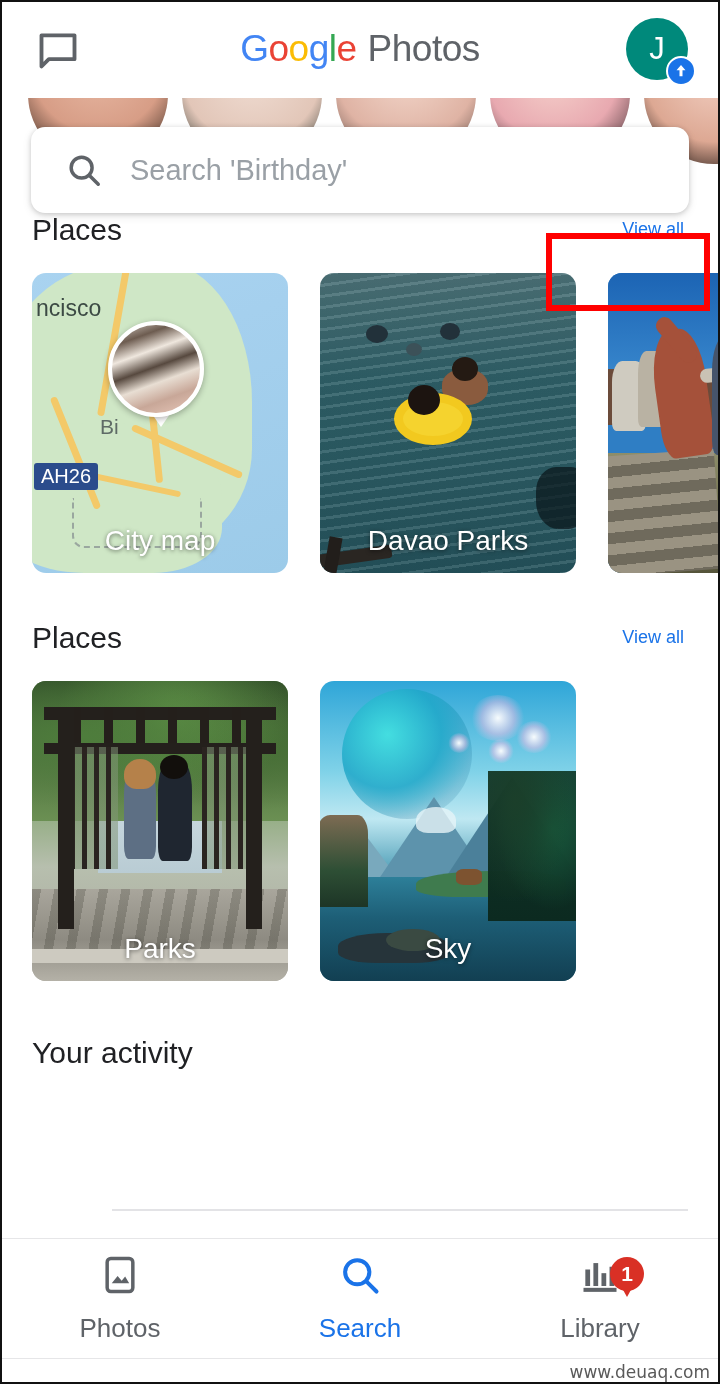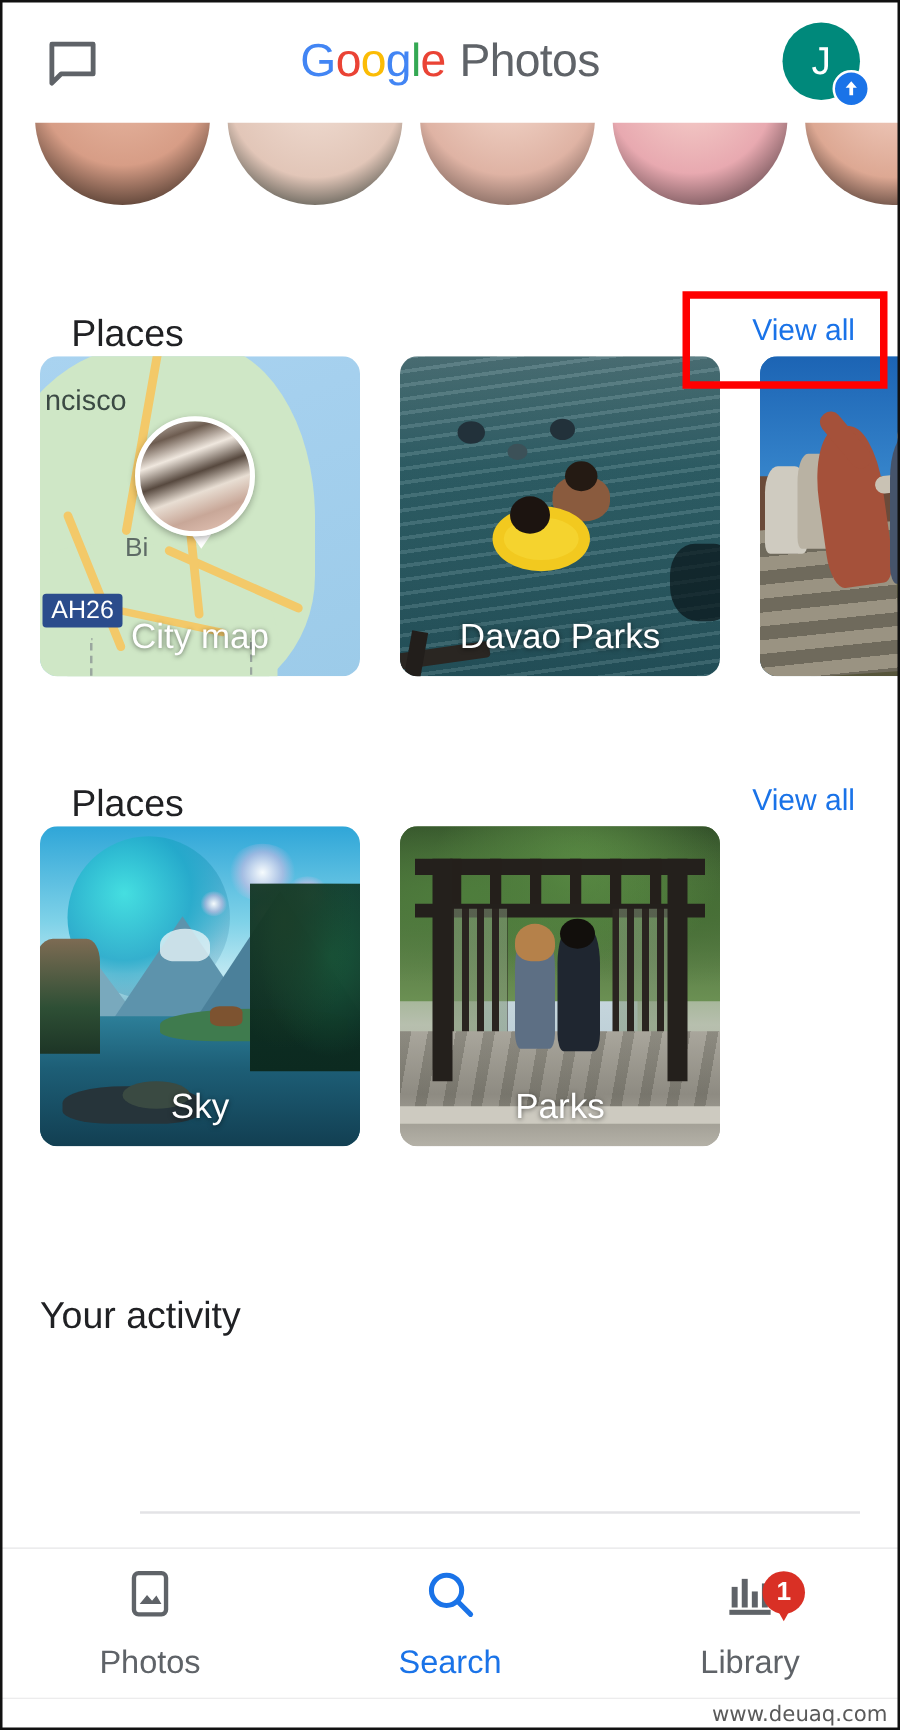--- a/index.html
+++ b/index.html
@@ -103,39 +103,38 @@
   .search-icon { margin-left: 34px; display: flex; align-items: center; }
   .search-ph {
     margin-left: 27px;
     color: #9aa0a6; font-size: 29px;
   }
 
   
   .content { position: absolute; top: 213px; left: 0; width: 720px; }
 
   .section-head {
-    display: flex; align-items: flex-end; justify-content: space-between;
+    display: flex; align-items: flex-start; justify-content: space-between;
     padding: 0 32px;
-    height: 72px;
-    margin-left: 25px;
+    height: 60px;
   }
   .section-title { font-size: 30px; color: #202124; font-weight: 400; }
   .view-all {
-    font-size: 24px; color: #1a73e8; font-weight: 400;
+    font-size: 18px; color: #1a73e8; font-weight: 400;
     padding: 6px 4px;
   }
 
   .cards-row {
     display: flex; gap: 32px;
     padding-left: 32px;
     overflow: hidden;
   }
   .card {
     position: relative;
-    width: 256px; height: 256px;
+    width: 256px; height: 300px;
     border-radius: 14px;
     overflow: hidden;
     flex: 0 0 auto;
     padding-left: 28px;
   }
   .card-label {
     position: absolute; left: 0; right: 0; bottom: 16px;
     text-align: center;
     color: #ffffff; font-size: 28px; font-weight: 500;
     text-shadow: 0 1px 4px rgba(0,0,0,0.55);
@@ -550,20 +549,29 @@
     <div class="avatar-wrap">
       <div class="avatar">J</div>
       <div class="upload-badge">
         <svg width="18" height="18" viewBox="0 0 24 24" fill="#ffffff">
           <path d="M12 4l6 7h-4v8h-4v-8H6z"></path>
         </svg>
       </div>
     </div>
   </div>
 
+  <div class="search-bar">
+    <div class="search-icon">
+      <svg width="38" height="38" viewBox="0 0 24 24" fill="none" stroke="#5f6368" stroke-width="2.2" stroke-linecap="round">
+        <circle cx="10.5" cy="10.5" r="6.6"></circle>
+        <line x1="15.6" y1="15.6" x2="21" y2="21"></line>
+      </svg>
+    </div>
+    <div class="search-ph">Search 'Birthday'</div>
+  </div>
 
   <div class="content">
 
     <div class="section-head">
       <div class="section-title">Places</div>
       <div class="view-all">View all</div>
     </div>
 
     <div class="cards-row">
 
@@ -620,42 +628,20 @@
 
       </div>
     </div>
 
     <div class="section-head" style="margin-top:48px;">
       <div class="section-title">Places</div>
       <div class="view-all">View all</div>
     </div>
 
     <div class="cards-row">
-
-      <div class="card">
-        <div class="art-sky">
-          <div class="planet"></div>
-          <div class="glow g-a"></div>
-          <div class="glow g-b"></div>
-          <div class="glow g-c"></div>
-          <div class="glow g-d"></div>
-          <div class="mtn mtn-c"></div>
-          <div class="mtn mtn-a"></div>
-          <div class="mtn mtn-b"></div>
-          <div class="snow"></div>
-          <div class="lake"></div>
-          <div class="shore"></div>
-          <div class="deer"></div>
-          <div class="trees-r"></div>
-          <div class="trees-l"></div>
-          <div class="rocks"></div>
-          <div class="rocks2"></div>
-        </div>
-        <div class="card-label">Sky</div>
-      </div>
 
       <div class="card">
         <div class="art-park">
           <div class="pk-sky"></div>
           <div class="pk-foliage"></div>
           <div class="pk-beam pk-top"></div>
           <div class="pk-rafter" style="left:40px;"></div>
           <div class="pk-rafter" style="left:72px;"></div>
           <div class="pk-rafter" style="left:104px;"></div>
           <div class="pk-rafter" style="left:136px;"></div>
@@ -669,20 +655,42 @@
           <div class="pk-step"></div>
           <div class="person p-girl"></div>
           <div class="p-girl-hair"></div>
           <div class="person p-guy"></div>
           <div class="p-guy-hair"></div>
           <div class="pk-beam pk-colL"></div>
           <div class="pk-beam pk-colR"></div>
         </div>
         <div class="card-label">Parks</div>
       </div>
+
+      <div class="card">
+        <div class="art-sky">
+          <div class="planet"></div>
+          <div class="glow g-a"></div>
+          <div class="glow g-b"></div>
+          <div class="glow g-c"></div>
+          <div class="glow g-d"></div>
+          <div class="mtn mtn-c"></div>
+          <div class="mtn mtn-a"></div>
+          <div class="mtn mtn-b"></div>
+          <div class="snow"></div>
+          <div class="lake"></div>
+          <div class="shore"></div>
+          <div class="deer"></div>
+          <div class="trees-r"></div>
+          <div class="trees-l"></div>
+          <div class="rocks"></div>
+          <div class="rocks2"></div>
+        </div>
+        <div class="card-label">Sky</div>
+      </div>
     </div>
   </div>
 
   <div class="activity-title">Your activity</div>
 
   <div class="activity-divider"></div>
 
   <div class="highlight-box"></div>
 
   <div class="bottom-nav">

